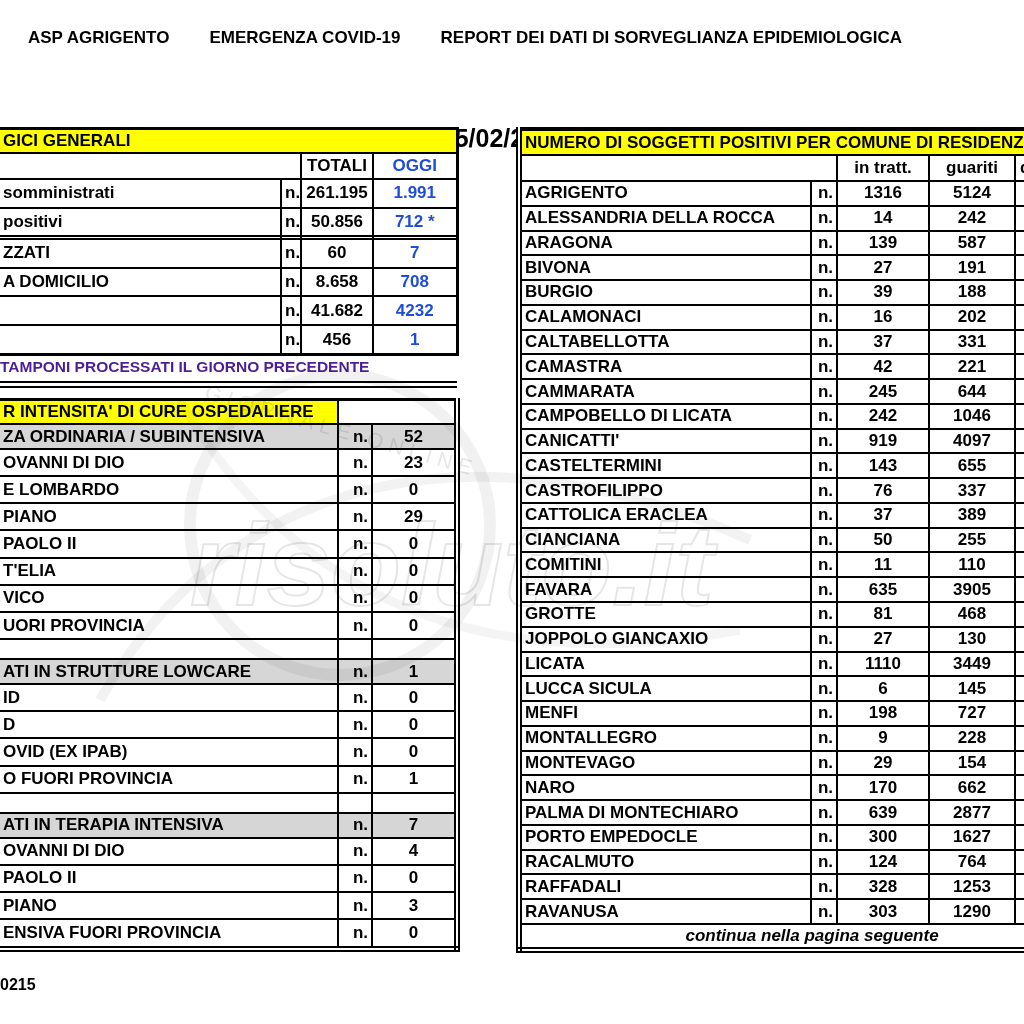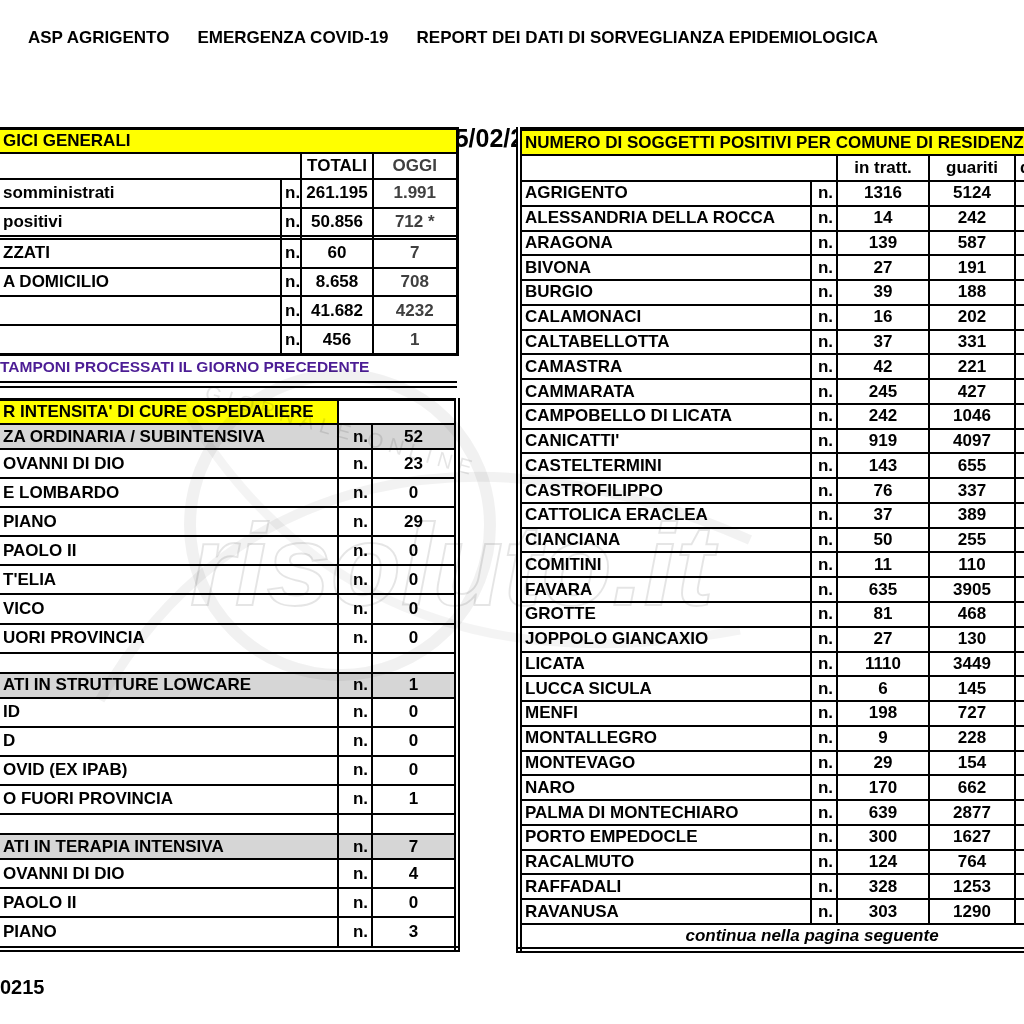--- a/index.html
+++ b/index.html
@@ -1,32 +1,32 @@
 <!DOCTYPE html>
 <html><head>
 <meta charset="utf-8">
 <style>
   html,body{margin:0;padding:0;background:#fff;}
   #stage{position:relative;width:1024px;height:1024px;overflow:hidden;background:#fff;
          font-family:"Liberation Sans",sans-serif;color:#000;}
 
   
   .topline{position:absolute;top:28px;left:28px;font-weight:700;font-size:17px;white-space:nowrap;}
-  .h1seg+.h1seg{margin-left:28px;}
+  .h1seg+.h1seg{margin-left:40px;}
   .doctitle{position:absolute;top:80px;left:150px;width:590px;text-align:left;
             font-weight:700;font-size:25px;white-space:nowrap;margin-top:44px;}
 
   
   table.grid{border-collapse:collapse;table-layout:fixed;position:absolute;background:#fff;}
   table.grid td{border:2px solid #000;font-weight:700;font-size:17px;padding:0 3px;
                 overflow:hidden;white-space:nowrap;vertical-align:middle;}
   .ytitle{background:#ffff00;font-size:17px;padding-left:4px;}
   .ytitle-side{background:#fff;}
   .hdr td{text-align:center;margin-top:6px;}
-  .red{color:#404040;}
+  .red{color:#1d4ed8;}
   .c-label{text-align:left;border-right:none;}
   .c-n{text-align:right;padding-right:2px;border-left:none;font-size:15px;}
   .c-tot,.c-oggi,.c-val,.c-num{text-align:center;}
   .noborder{border-left:none;border-right:none;}
 
   
   .t1{top:127px;left:0;width:457px;height:229px;
       border-top:3px solid #000;border-right:3px solid #000;border-bottom:3px solid #000;border-left:none;}
   .t1 td:first-child{border-left:none;}
   .t1 .yrow td{height:22px;margin-top:36px;}
@@ -47,21 +47,21 @@
   tr.t-empty td{height:18px;}
 
   
   .t3{top:127px;left:516px;width:584px;height:826px;
       border-left:6px double #000;border-top:4px solid #000;border-bottom:6px double #000;border-right:none;}
   .t3 .yrow td{height:23px;}
   .t3 .hdr td{height:24px;}
   .t3 .c-last{text-align:left;padding-left:4px;}
   .t3 tfoot td{height:22px;text-align:center;font-style:italic;font-size:17px;}
 
-  .pagefrag{position:absolute;top:976px;left:0;font-weight:700;font-size:20px;}
+  .pagefrag{position:absolute;top:976px;left:0;font-weight:700;font-size:16px;}
 
   
   .wm{position:absolute;left:40px;top:330px;pointer-events:none;z-index:5;}
 </style>
 </head>
 <body>
 
 <div id="stage">
 
   <div class="topline">
@@ -263,20 +263,25 @@
     <td class="c-n">n.</td>
     <td class="c-val">0</td>
   </tr>
 
   <tr class="t-data">
     <td class="c-label">PIANO</td>
     <td class="c-n">n.</td>
     <td class="c-val">3</td>
   </tr>
 
+  <tr class="t-data">
+    <td class="c-label">ENSIVA FUORI PROVINCIA</td>
+    <td class="c-n">n.</td>
+    <td class="c-val">0</td>
+  </tr>
 </tbody>
   </table>
 
   <table class="grid t3">
     <colgroup>
         <col style="width:292px">
         <col style="width:26px">
         <col style="width:92px">
         <col style="width:86px">
         <col style="width:88px">
@@ -354,21 +359,21 @@
     <td class="c-n">n.</td>
     <td class="c-num">42</td>
     <td class="c-num">221</td>
     <td class="c-last"></td>
   </tr>
 
   <tr>
     <td class="c-label">CAMMARATA</td>
     <td class="c-n">n.</td>
     <td class="c-num">245</td>
-    <td class="c-num">427</td>
+    <td class="c-num">644</td>
     <td class="c-last"></td>
   </tr>
 
   <tr>
     <td class="c-label">CAMPOBELLO DI LICATA</td>
     <td class="c-n">n.</td>
     <td class="c-num">242</td>
     <td class="c-num">1046</td>
     <td class="c-last"></td>
   </tr>

